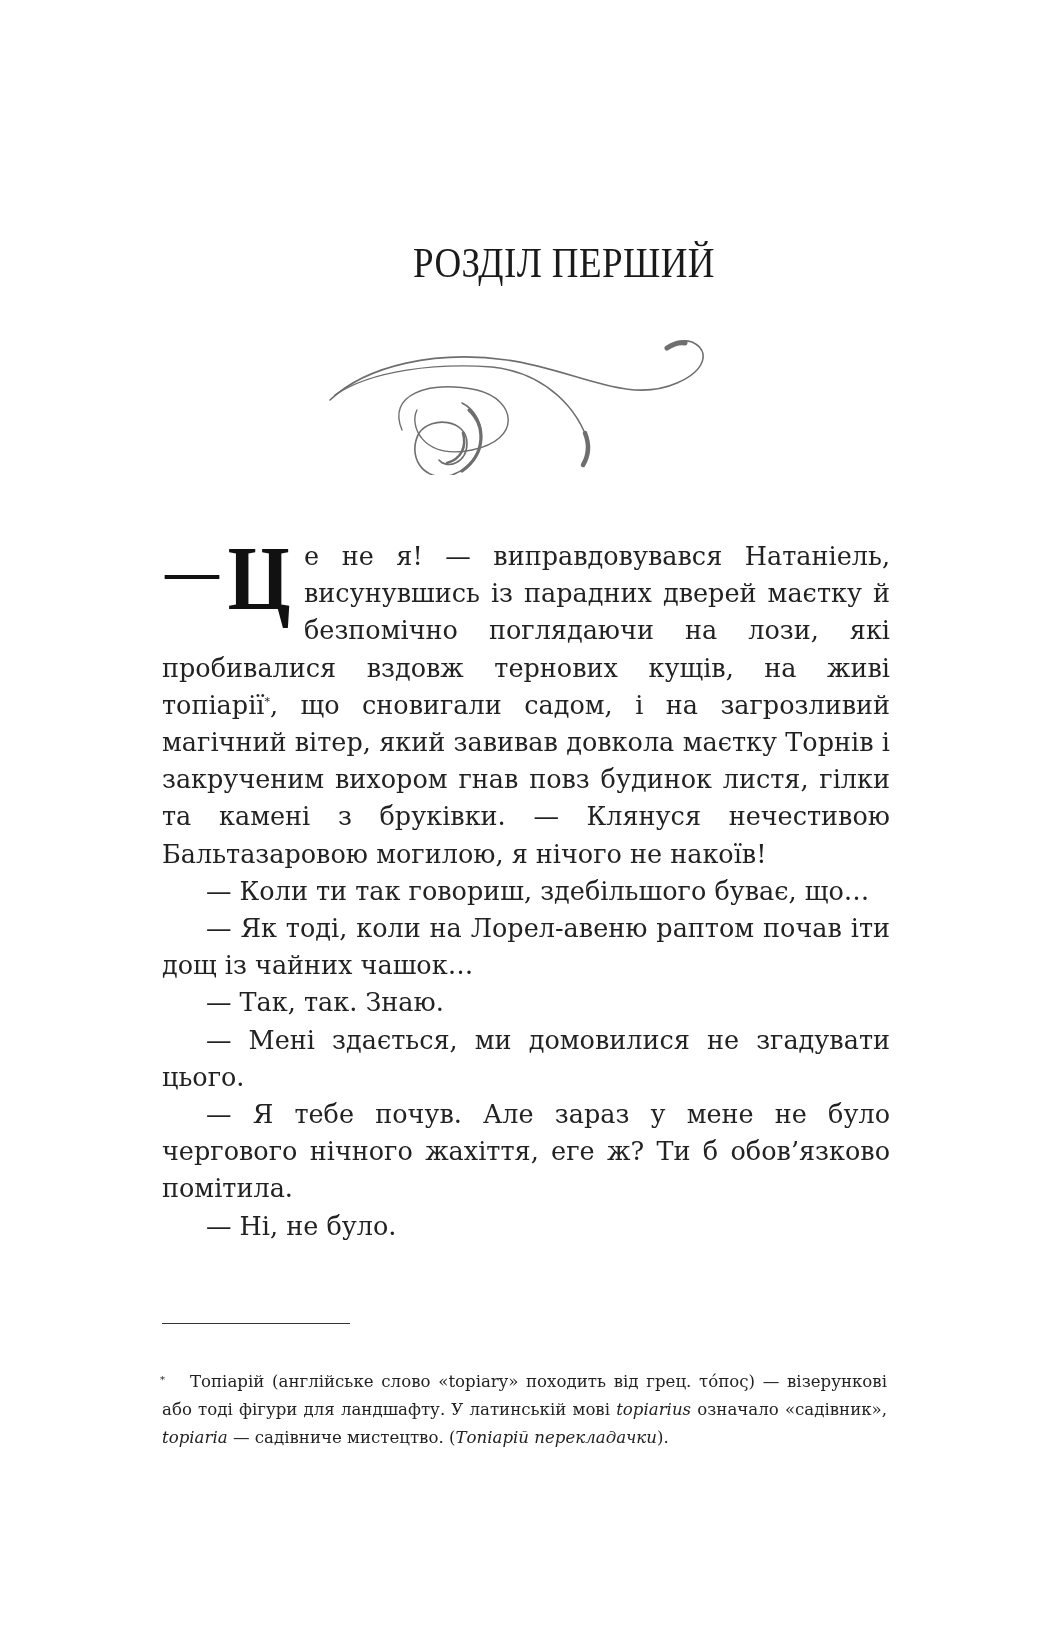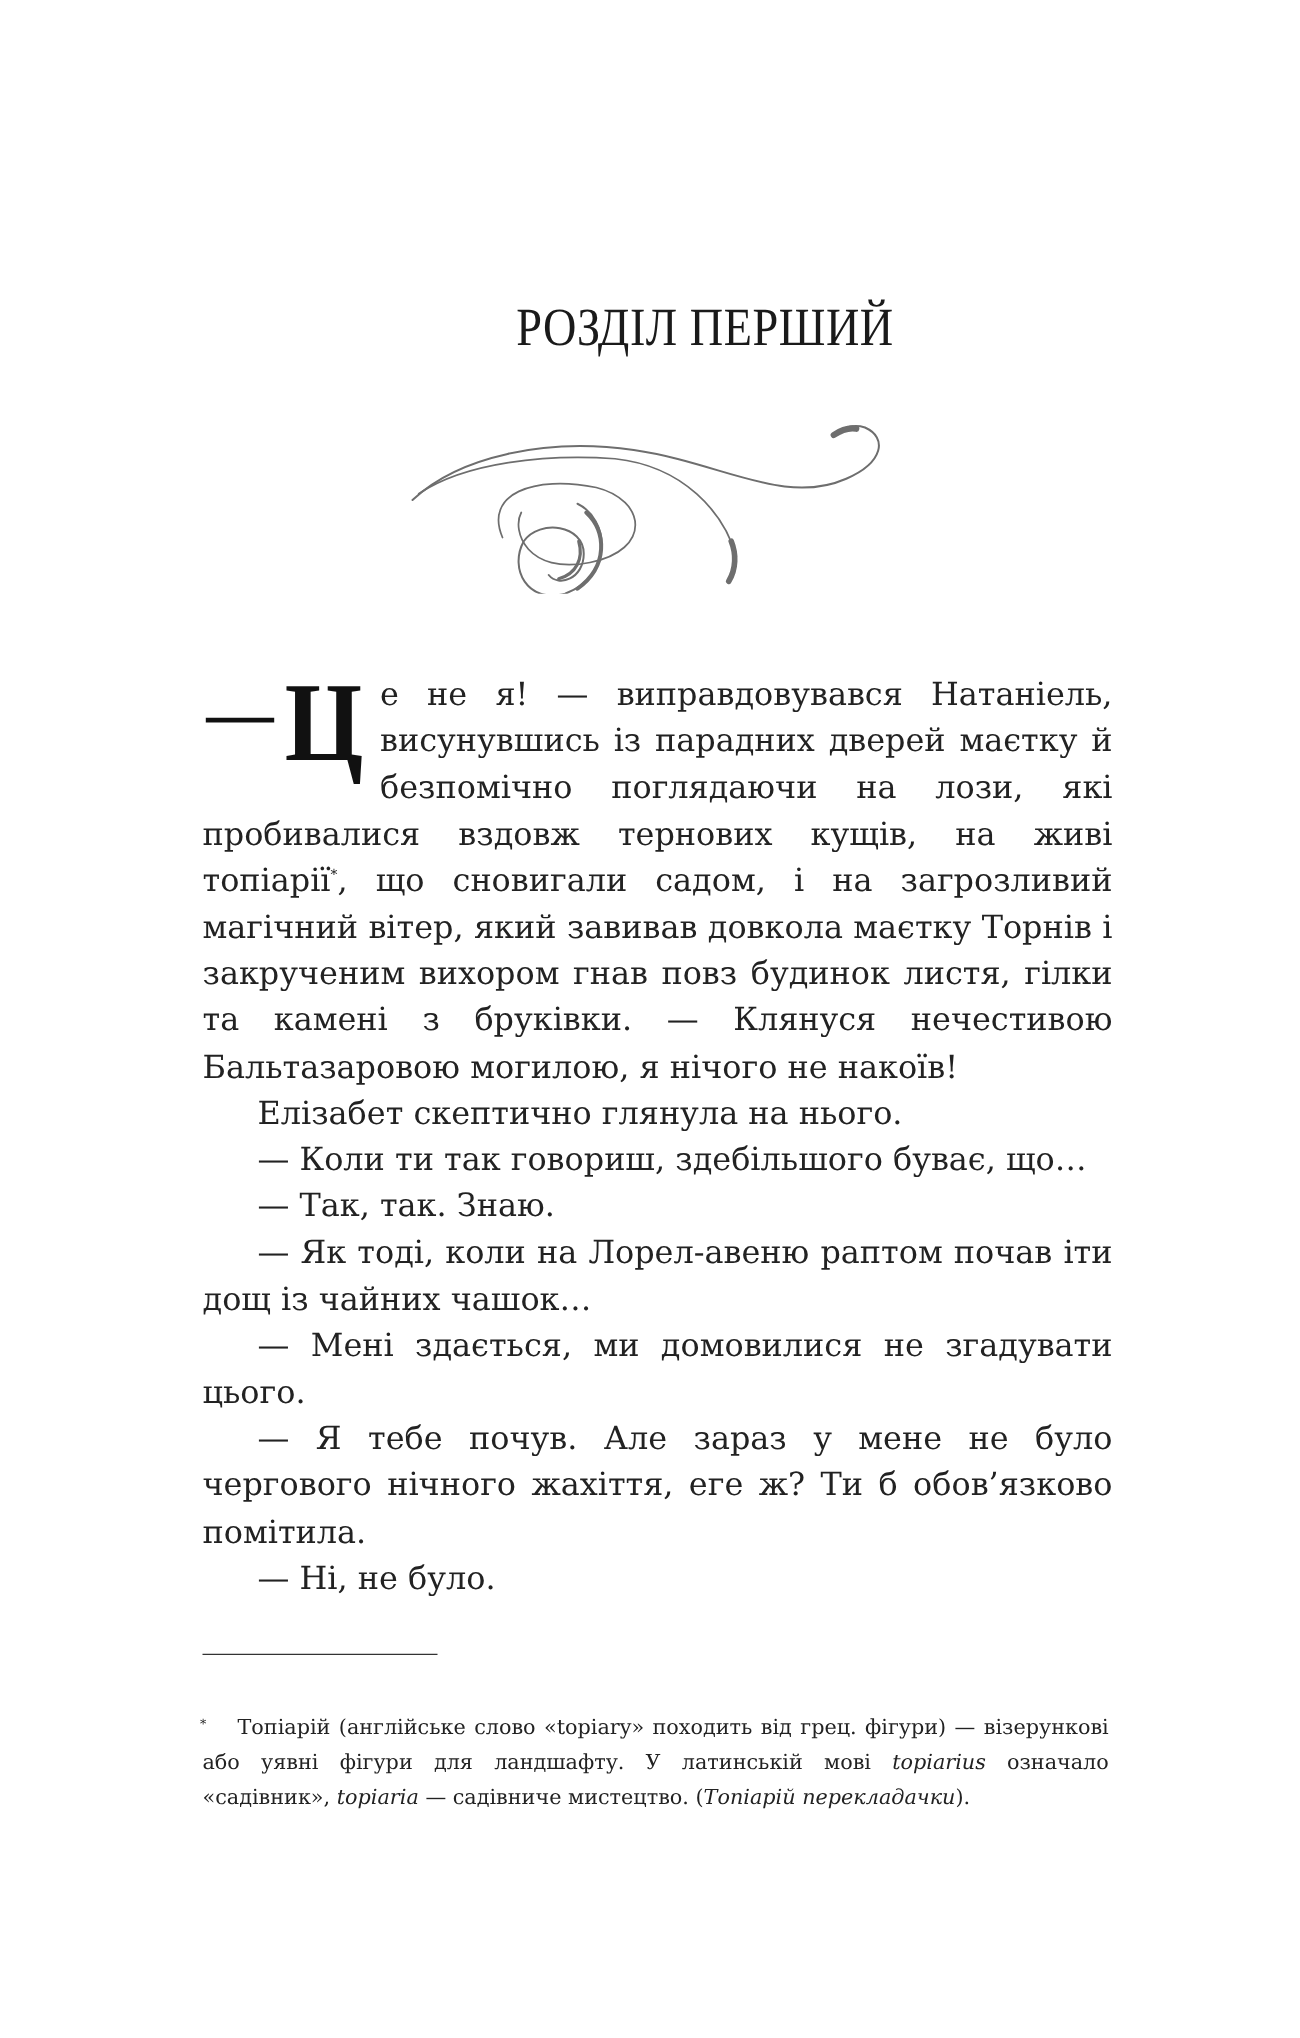--- a/index.html
+++ b/index.html
@@ -143,29 +143,28 @@
 
       <path d="M142,85 C158,100 160,128 135,146" stroke-width="3.2"></path>
       <path d="M136,108 C140,122 134,134 120,138" stroke-width="2.6"></path>
     </g>
   </svg>
 
   <div class="body-text">
     <p class="first-para">
       <span class="drop-dash">—</span><span class="drop-cap">Ц</span><span>е не я! — виправдовувався Натаніель, висунувшись із парадних дверей маєтку й безпомічно поглядаючи на лози, які пробивалися вздовж тернових кущів, на живі топіарії</span><span class="fn-mark">*</span><span>, що сновигали садом, і на загрозливий магічний вітер, який завивав довкола маєтку Торнів і закрученим вихором гнав повз будинок листя, гілки та камені з бруківки. — Клянуся нечестивою Бальтазаровою могилою, я нічого не накоїв!</span>
     </p>
-    <p class="para">Елізабет скептично глянула на нього.</p>
     <p class="para">— Коли ти так говориш, здебільшого буває, що…</p>
+    <p class="para">— Як тоді, коли на Лорел-авеню раптом почав іти дощ із чайних чашок…</p>
     <p class="para">— Так, так. Знаю.</p>
-    <p class="para">— Як тоді, коли на Лорел-авеню раптом почав іти дощ із чайних чашок…</p>
     <p class="para">— Мені здається, ми домовилися не згадувати цього.</p>
     <p class="para">— Я тебе почув. Але зараз у мене не було чергового нічного жахіття, еге ж? Ти б обов’язково помітила.</p>
     <p class="para">— Ні, не було.</p>
   </div>
 
   <div class="footnote-rule"></div>
 
   <div class="footnote">
     <span class="fn-star">*</span>
-    <p class="fn-body"><span>Топіарій (англійське слово «topiary» походить від грец. фігури) — візерункові або уявні фігури для ландшафту. У латинській мові </span><i>topiarius</i><span> означало «садівник», </span><i>topiaria</i><span> — садівниче мистецтво. (</span><i>Топіарій перекладачки</i><span>).</span></p>
+    <p class="fn-body"><span>Топіарій (англійське слово «topiary» походить від грец. τόπος) — візерункові або тоді фігури для ландшафту. У латинській мові </span><i>topiarius</i><span> означало «садівник», </span><i>topiaria</i><span> — садівниче мистецтво. (</span><i>Топіарій перекладачки</i><span>).</span></p>
   </div>
 
 </div>
 
 </body></html>

